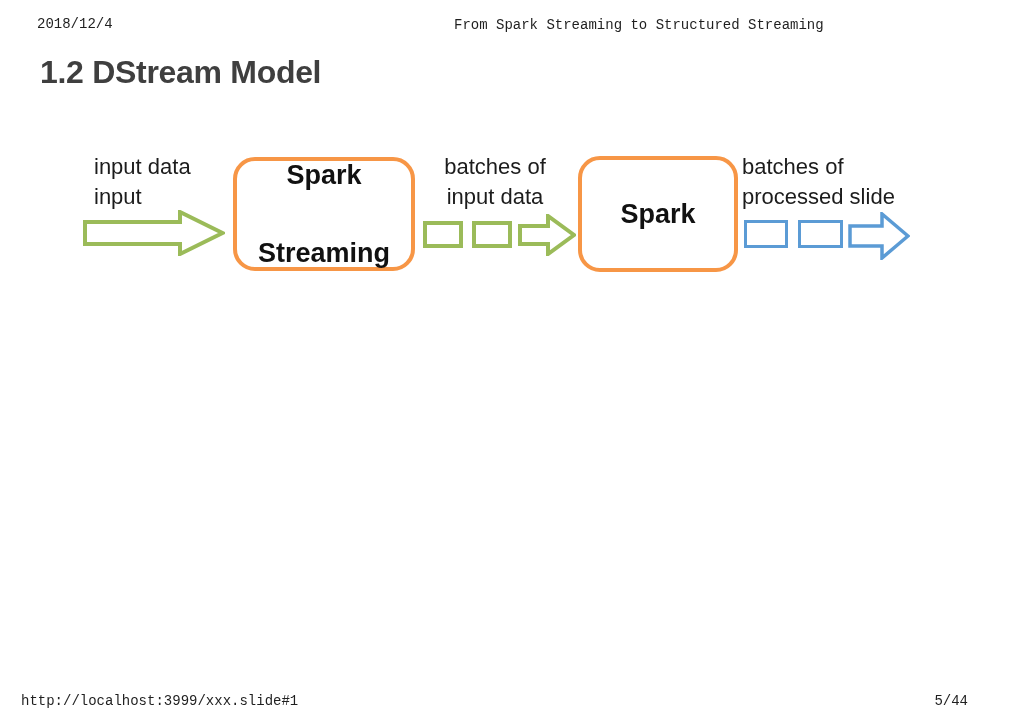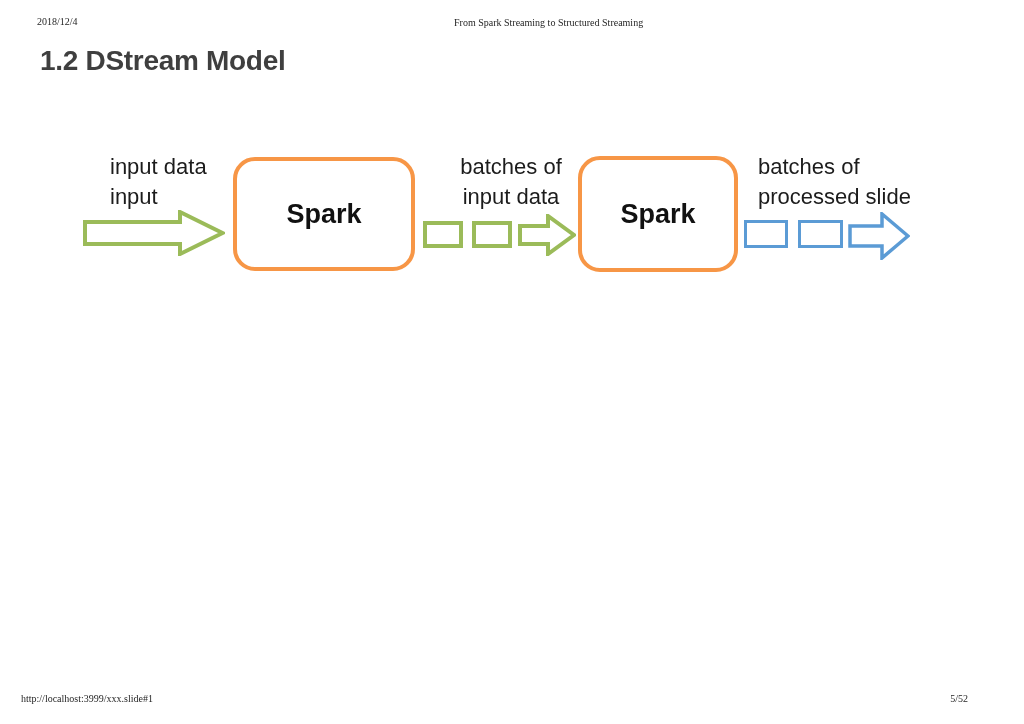--- a/index.html
+++ b/index.html
@@ -7,48 +7,47 @@
     position: relative;
     width: 1024px;
     height: 724px;
     background: #ffffff;
     font-family: "Liberation Sans", sans-serif;
     overflow: hidden;
   }
   
   .print-text {
     position: absolute;
-    font-family: Liberation Serif, serif;
-    font-size: 10px;
+    font-family: Liberation Mono, monospace;
+    font-size: 14px;
     color: #1f1f1f;
     white-space: nowrap;
   }
   .print-date   { left: 37px;  top: 16px; }
   .print-title  { left: 454px; top: 17px; }
   .footer-url   { left: 21px;  top: 693px; }
   .footer-page  { right: 56px; top: 693px; }
 
   .slide-title {
     position: absolute;
     left: 40px;
-    top: 26px;
-    font-size: 28px;
+    top: 33px;
+    font-size: 32px;
     font-weight: 700;
     letter-spacing: -0.3px;
     color: var(--title, #3f3f3f);
     white-space: nowrap;
   }
 
   .flow-label {
     position: absolute;
     font-size: 22px;
     line-height: 30px;
     color: var(--ink, #1c1c1c);
     white-space: nowrap;
-    margin-left: 16px;
   }
   .flow-label.centered { text-align: center; }
 
   .node {
     position: absolute;
     box-sizing: border-box;
     background: #fff;
     border: 4px solid var(--orange, #f79646);
     border-radius: 22px;
     display: flex;
@@ -90,20 +89,21 @@
     <div>input data</div>
     <div>input</div>
   </div>
 
   <svg class="arrow green" style="left:83px; top:210px;" width="142" height="46" viewBox="0 0 142 46" aria-hidden="true">
     <path d="M2 12 L97 12 L97 2 L139.5 23 L97 44 L97 34 L2 34 Z"></path>
   </svg>
 
   <div class="node" style="left:233px; top:157px; width:182px; height:114px;">
     <div>Spark</div>
+    <div>Streaming</div>
   </div>
 
   <div class="flow-label centered" style="left:425px; top:152px; width:140px;">
     <div>batches of</div>
     <div>input data</div>
   </div>
 
   <div class="batch-rect green" style="left:423px; top:221px; width:40px; height:27px;"></div>
   <div class="batch-rect green" style="left:472px; top:221px; width:40px; height:27px;"></div>
 
@@ -121,15 +121,15 @@
   </div>
 
   <div class="batch-rect blue" style="left:744px; top:220px; width:44px; height:28px;"></div>
   <div class="batch-rect blue" style="left:798px; top:220px; width:45px; height:28px;"></div>
 
   <svg class="arrow blue" style="left:848px; top:212px;" width="62" height="48" viewBox="0 0 62 48" aria-hidden="true">
     <path d="M2 14 L34 14 L34 2 L60 24 L34 46 L34 34 L2 34 Z"></path>
   </svg>
 
   <span class="print-text footer-url">http://localhost:3999/xxx.slide#1</span>
-  <span class="print-text footer-page">5/52</span>
+  <span class="print-text footer-page">5/44</span>
 
 </div>
 
 </body></html>

